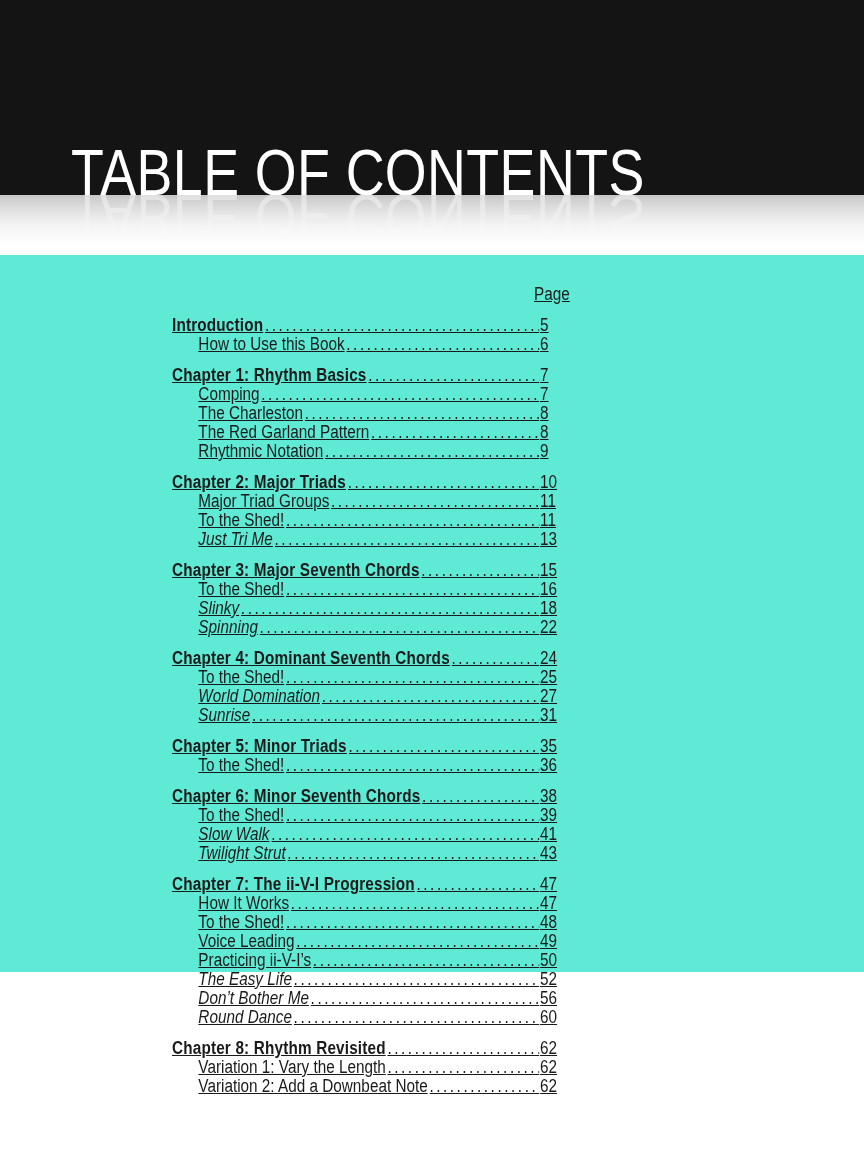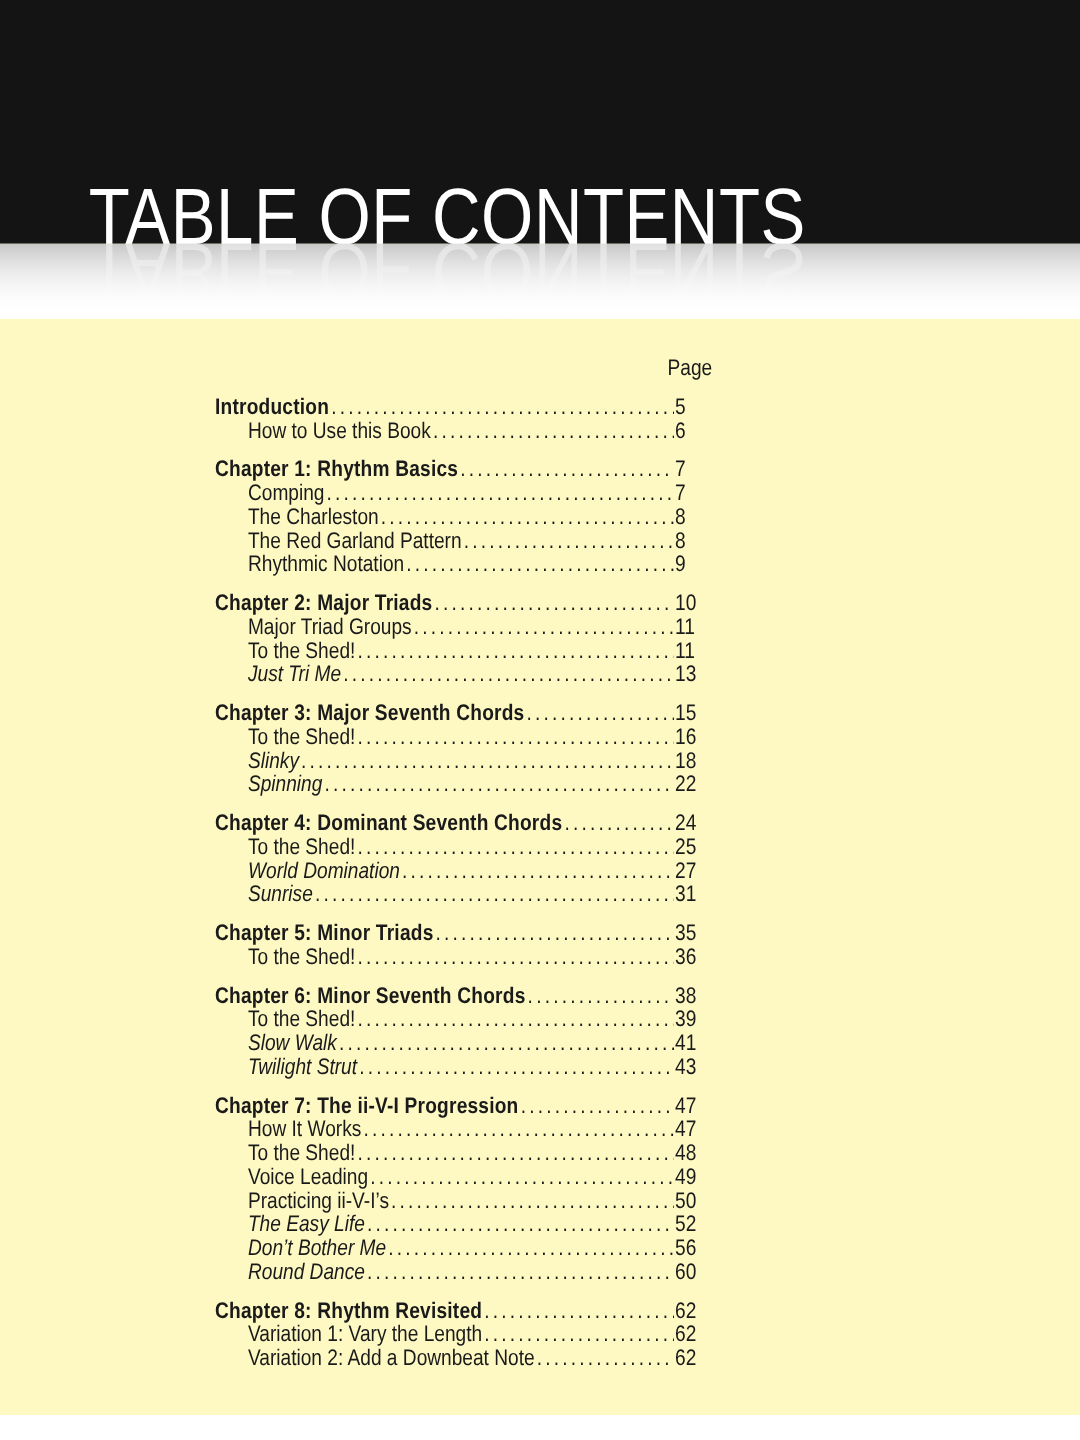--- a/index.html
+++ b/index.html
@@ -2,21 +2,21 @@
 <html><head>
 <meta charset="utf-8">
 <style>
   html, body { margin: 0; padding: 0; background: #ffffff; }
   body {
     width: 864px; height: 1152px;
     overflow: hidden;
     font-family: "Liberation Sans", "DejaVu Sans", sans-serif;
     color: #1a1a1a;
   }
-  .page { position: relative; width: 864px; height: 1132px; background: #fef9c3; }
+  .page { position: relative; width: 864px; height: 972px; background: #5eead4; text-decoration: underline; }
 
   
   .banner {
     position: relative;
     width: 100%; height: 195px;
     background: #141414;
   }
   .title {
     position: absolute;
     left: 71px; bottom: -10px;

